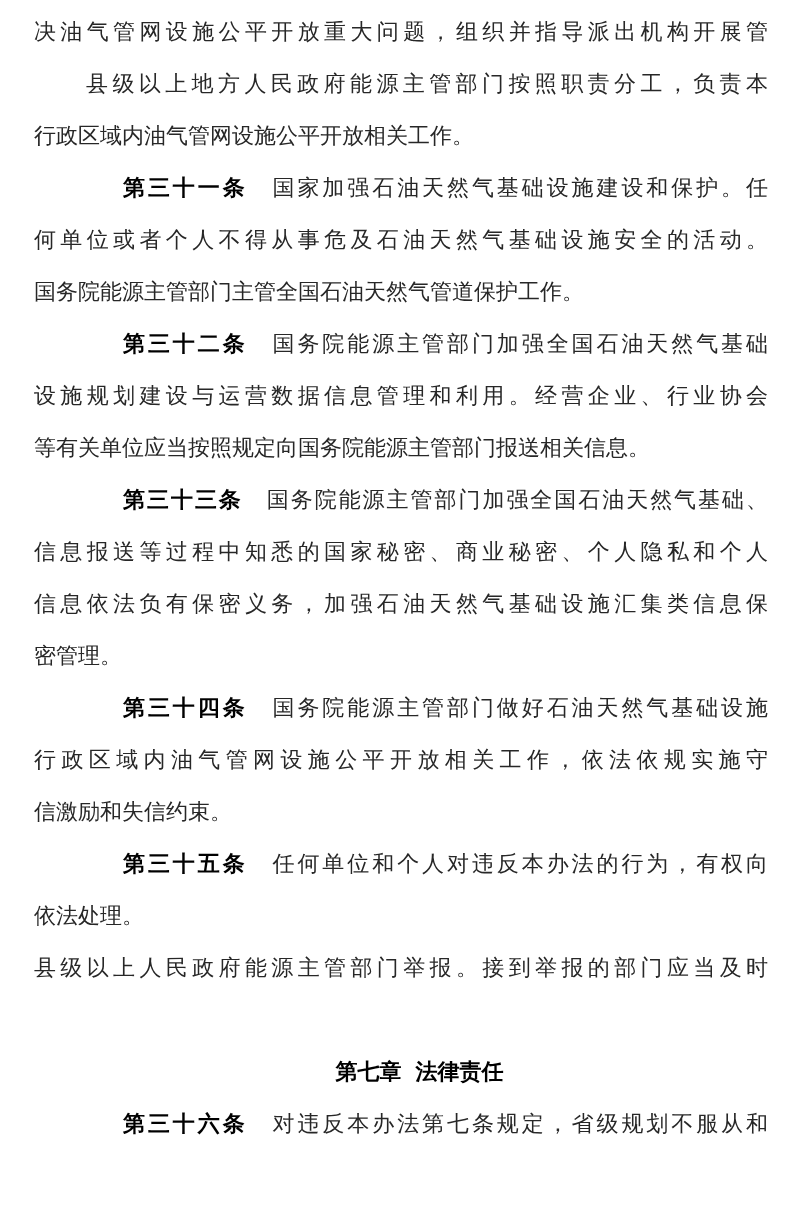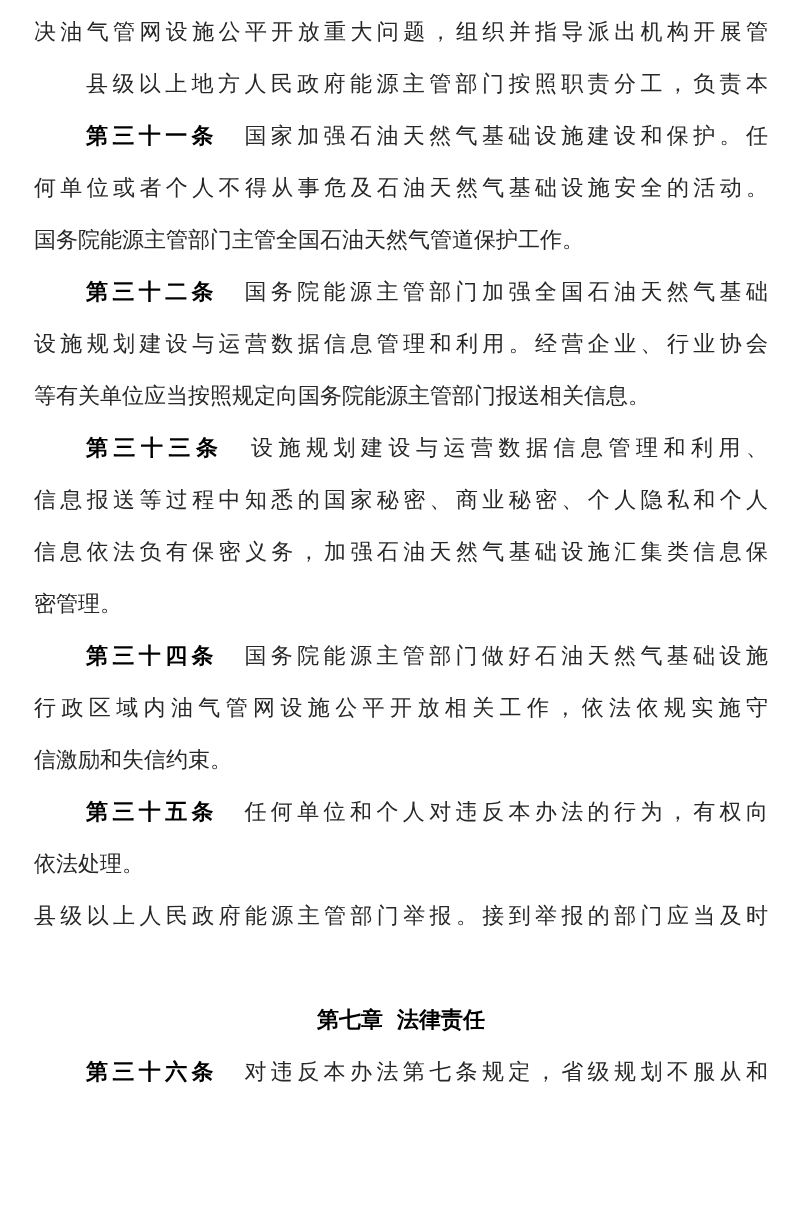--- a/index.html
+++ b/index.html
@@ -26,42 +26,44 @@
     text-align-last: justify;
   }
   
   .ind { padding-left: 52px; }
   .center { text-align: center; }
   
   .b {
     font-family: "Liberation Sans", sans-serif;
     font-weight: 700;
     color: #000000;
+    margin-left: 37px;
   }
   .hgap { margin-left: 14px; }
   .spacer { height: 52px; }
 </style>
 </head>
 <body>
 
 <div class="doc">
 
   <div class="line j"><span>决油气管网设施公平开放重大问题，组织并指导派出机构开展管</span></div>
 
   <div class="line j ind"><span>县级以上地方人民政府能源主管部门按照职责分工，负责本</span></div>
+  <div class="line"><span>行政区域内油气管网设施公平开放相关工作。</span></div>
 
   <div class="line j ind"><span class="b">第三十一条</span><span>　国家加强石油天然气基础设施建设和保护。任</span></div>
   <div class="line j"><span>何单位或者个人不得从事危及石油天然气基础设施安全的活动。</span></div>
   <div class="line"><span>国务院能源主管部门主管全国石油天然气管道保护工作。</span></div>
 
   <div class="line j ind"><span class="b">第三十二条</span><span>　国务院能源主管部门加强全国石油天然气基础</span></div>
   <div class="line j"><span>设施规划建设与运营数据信息管理和利用。经营企业、行业协会</span></div>
   <div class="line"><span>等有关单位应当按照规定向国务院能源主管部门报送相关信息。</span></div>
 
-  <div class="line j ind"><span class="b">第三十三条</span><span>　设施规划建设与运营数据信息管理和利用、</span></div>
+  <div class="line j ind"><span class="b">第三十三条</span><span>　国务院能源主管部门加强全国石油天然气基础、</span></div>
   <div class="line j"><span>信息报送等过程中知悉的国家秘密、商业秘密、个人隐私和个人</span></div>
   <div class="line j"><span>信息依法负有保密义务，加强石油天然气基础设施汇集类信息保</span></div>
   <div class="line"><span>密管理。</span></div>
 
   <div class="line j ind"><span class="b">第三十四条</span><span>　国务院能源主管部门做好石油天然气基础设施</span></div>
   <div class="line j"><span>行政区域内油气管网设施公平开放相关工作，依法依规实施守</span></div>
   <div class="line"><span>信激励和失信约束。</span></div>
 
   <div class="line j ind"><span class="b">第三十五条</span><span>　任何单位和个人对违反本办法的行为，有权向</span></div>
   <div class="line"><span>依法处理。</span></div>

